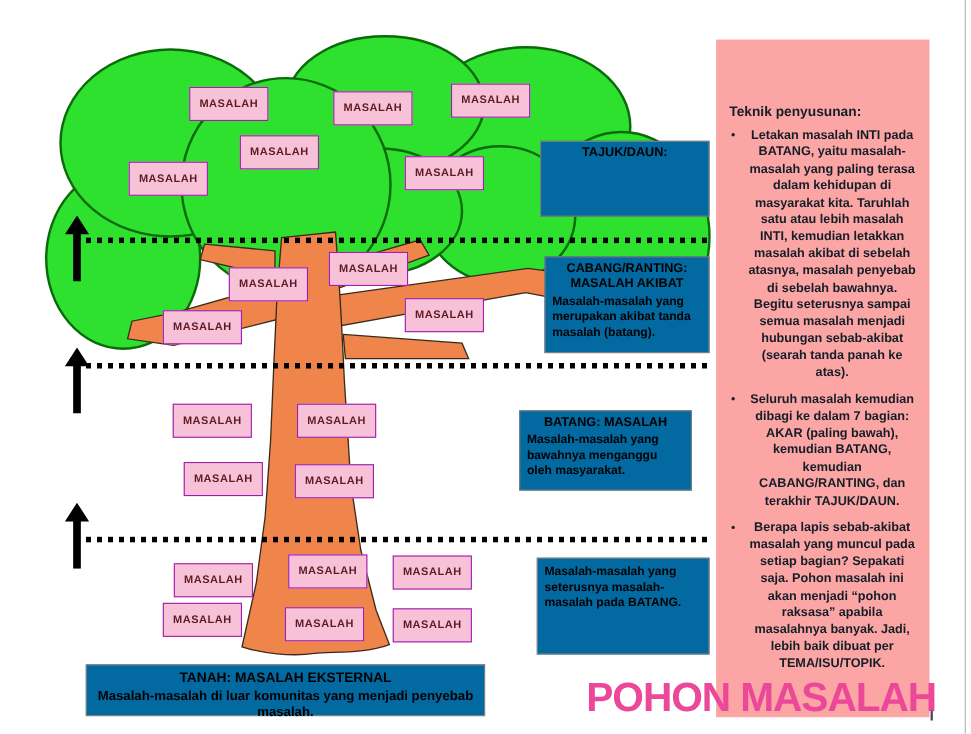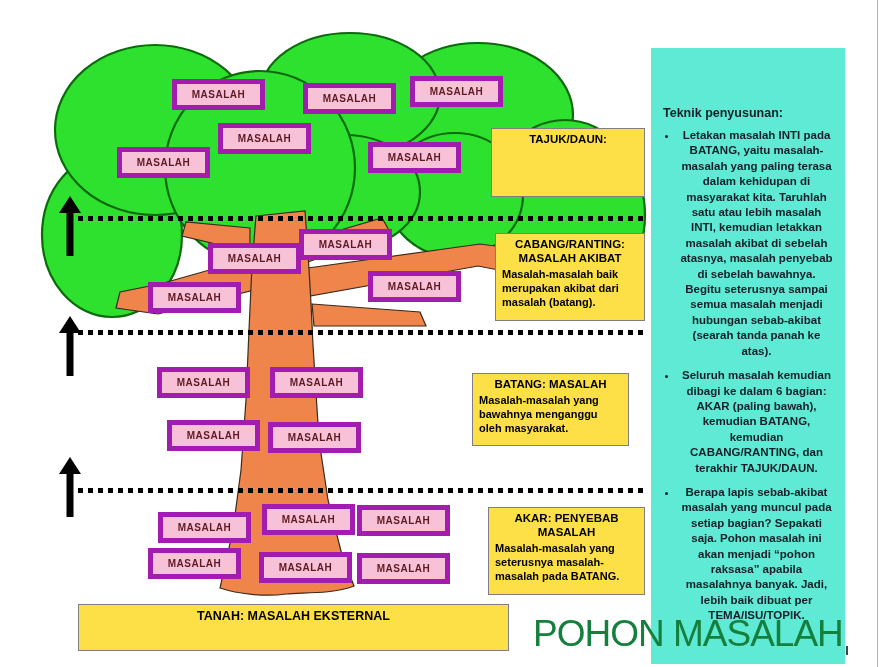--- a/index.html
+++ b/index.html
@@ -5,46 +5,46 @@
   html,body{margin:0;padding:0;background:#fff;}
   body{width:883px;height:667px;position:relative;overflow:hidden;
        font-family:"Liberation Sans",sans-serif;}
   .abs{position:absolute;}
 
   
   #slide-right-border{left:877px;top:0;width:1px;height:667px;background:#b3b3b3;}
   #stray-mark{left:846px;top:646px;width:2px;height:9px;background:#444;}
 
   
-  #sidebar{left:651px;top:36px;width:194px;height:616px;background:#5eead4;
-           box-sizing:border-box;padding:58px 10px 10px 12px;color:#141e28;margin-top:12px;}
+  #sidebar{left:651px;top:36px;width:194px;height:616px;background:#fca5a5;
+           box-sizing:border-box;padding:58px 10px 10px 12px;color:#141e28;}
   #sidebar h3{margin:0 0 8px 0;font-size:12.5px;font-weight:700;}
   #sidebar ul{margin:0;padding-left:15px;text-align:center;}
   #sidebar li{font-size:11.5px;font-weight:700;line-height:1.34;margin-bottom:9px;}
 
   
-  #page-title{left:533px;top:613px;width:330px;font-size:37px;font-weight:400;
-              color:#15803d;letter-spacing:-1px;white-space:nowrap;}
+  #page-title{left:533px;top:613px;width:330px;font-size:37px;font-weight:700;
+              color:#ec4899;letter-spacing:-1px;white-space:nowrap;}
 
   
-  .glabel{background:#fde047;border:1.6px solid #7f7f7f;box-sizing:border-box;
+  .glabel{background:#0369a1;border:1.6px solid #7f7f7f;box-sizing:border-box;
           color:#000;padding:4px 6px;}
   .glabel .t{font-weight:700;font-size:11.5px;text-align:center;line-height:1.2;}
   .glabel .b{font-weight:700;font-size:11px;line-height:1.28;margin-top:1px;}
   #label-tajuk {left:491px;top:128px;width:154px;height:69px;}
   #label-cabang{left:495px;top:233px;width:150px;height:88px;}
   #label-batang{left:472px;top:373px;width:157px;height:73px;}
   #label-akar  {left:488px;top:507px;width:157px;height:88px;}
-  #label-tanah {left:78px;top:604px;width:431px;height:47px;}
+  #label-tanah {left:78px;top:604px;width:363px;height:47px;}
   #label-tanah .t{font-size:12.5px;}
   #label-tanah .b{font-size:12px;text-align:center;}
 
   
-  .masalah{position:absolute;width:93px;height:31px;background:#f7c2d8;
-           border:5px solid #a21caf;box-sizing:border-box;display:flex;
+  .masalah{position:absolute;width:72px;height:31px;background:#f7c2d8;
+           border:1px solid #a21caf;box-sizing:border-box;display:flex;
            align-items:center;justify-content:center;font-size:10px;font-weight:700;
            color:#5e1a22;letter-spacing:.5px;}
 
   
   .dotline{height:5px;width:567px;left:78px;
            background-image:repeating-linear-gradient(90deg,#000 0 5px,transparent 5px 10px);}
   #dotline-1{top:216px;} #dotline-2{top:330px;} #dotline-3{top:488px;}
 
   .arrow{width:24px;height:60px;}
   #arrow-1{left:58px;top:196px;} #arrow-2{left:58px;top:316px;} #arrow-3{left:58px;top:457px;}
@@ -112,39 +112,39 @@
     <div class="masalah" style="left: 148px; top: 548px;">MASALAH</div>
     <div class="masalah" style="left: 259px; top: 552px;">MASALAH</div>
     <div class="masalah" style="left: 357px; top: 553px;">MASALAH</div>
   </div>
 
 <div id="label-tajuk" class="abs glabel">
   <div class="t">TAJUK/DAUN:</div>
 </div>
 <div id="label-cabang" class="abs glabel">
   <div class="t">CABANG/RANTING: MASALAH AKIBAT</div>
-  <div class="b">Masalah-masalah baik merupakan akibat dari masalah (batang).</div>
+  <div class="b">Masalah-masalah yang merupakan akibat tanda masalah (batang).</div>
 </div>
 <div id="label-batang" class="abs glabel">
   <div class="t">BATANG: MASALAH</div>
   <div class="b">Masalah-masalah yang bawahnya menganggu oleh masyarakat.</div>
 </div>
 <div id="label-akar" class="abs glabel">
-  <div class="t">AKAR: PENYEBAB MASALAH</div>
   <div class="b">Masalah-masalah yang seterusnya masalah-masalah pada BATANG.</div>
 </div>
 <div id="label-tanah" class="abs glabel">
   <div class="t">TANAH: MASALAH EKSTERNAL</div>
+  <div class="b">Masalah-masalah di luar komunitas yang menjadi penyebab masalah.</div>
 </div>
 
 <div id="sidebar" class="abs">
   <h3>Teknik penyusunan:</h3>
   <ul>
     <li>Letakan masalah INTI pada BATANG, yaitu masalah-masalah yang paling terasa dalam kehidupan di masyarakat kita. Taruhlah satu atau lebih masalah INTI, kemudian letakkan masalah akibat di sebelah atasnya, masalah penyebab di sebelah bawahnya. Begitu seterusnya sampai semua masalah menjadi hubungan sebab-akibat (searah tanda panah ke atas).</li>
-    <li>Seluruh masalah kemudian dibagi ke dalam 6 bagian: AKAR (paling bawah), kemudian BATANG, kemudian CABANG/RANTING, dan terakhir TAJUK/DAUN.</li>
+    <li>Seluruh masalah kemudian dibagi ke dalam 7 bagian: AKAR (paling bawah), kemudian BATANG, kemudian CABANG/RANTING, dan terakhir TAJUK/DAUN.</li>
     <li>Berapa lapis sebab-akibat masalah yang muncul pada setiap bagian? Sepakati saja. Pohon masalah ini akan menjadi “pohon raksasa” apabila masalahnya banyak. Jadi, lebih baik dibuat per TEMA/ISU/TOPIK.</li>
   </ul>
 </div>
 
 <div id="page-title" class="abs">POHON MASALAH</div>
 
 <div id="slide-right-border" class="abs"></div>
 <div id="stray-mark" class="abs"></div>
 
 </body></html>

